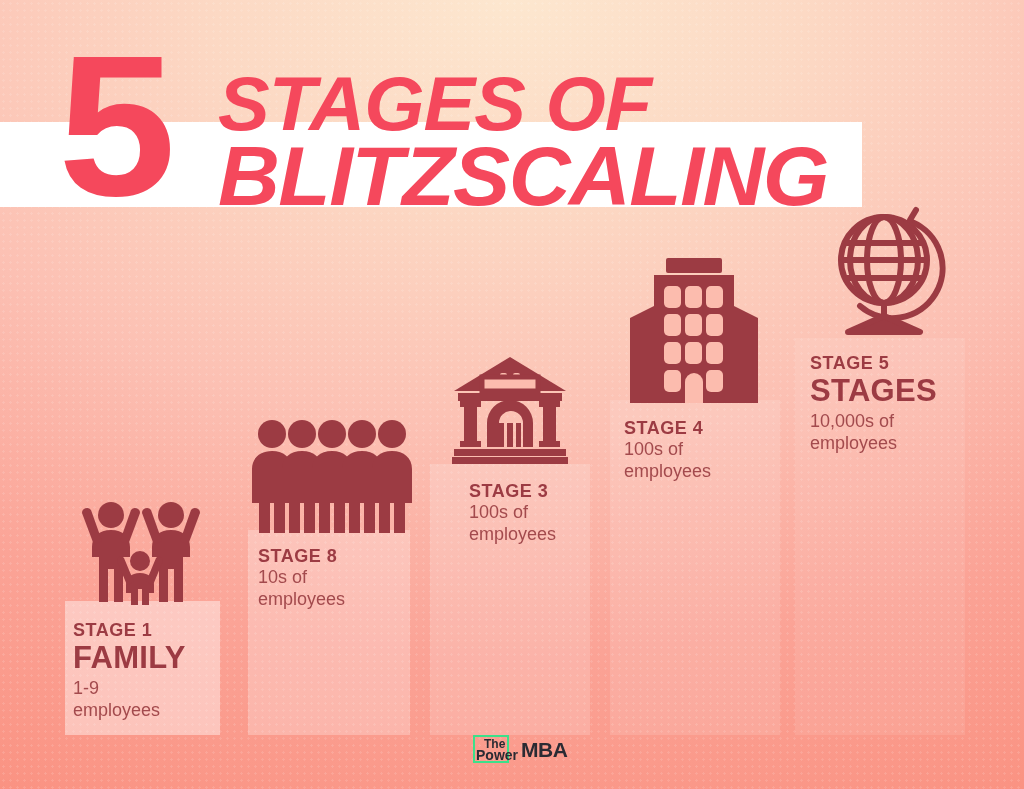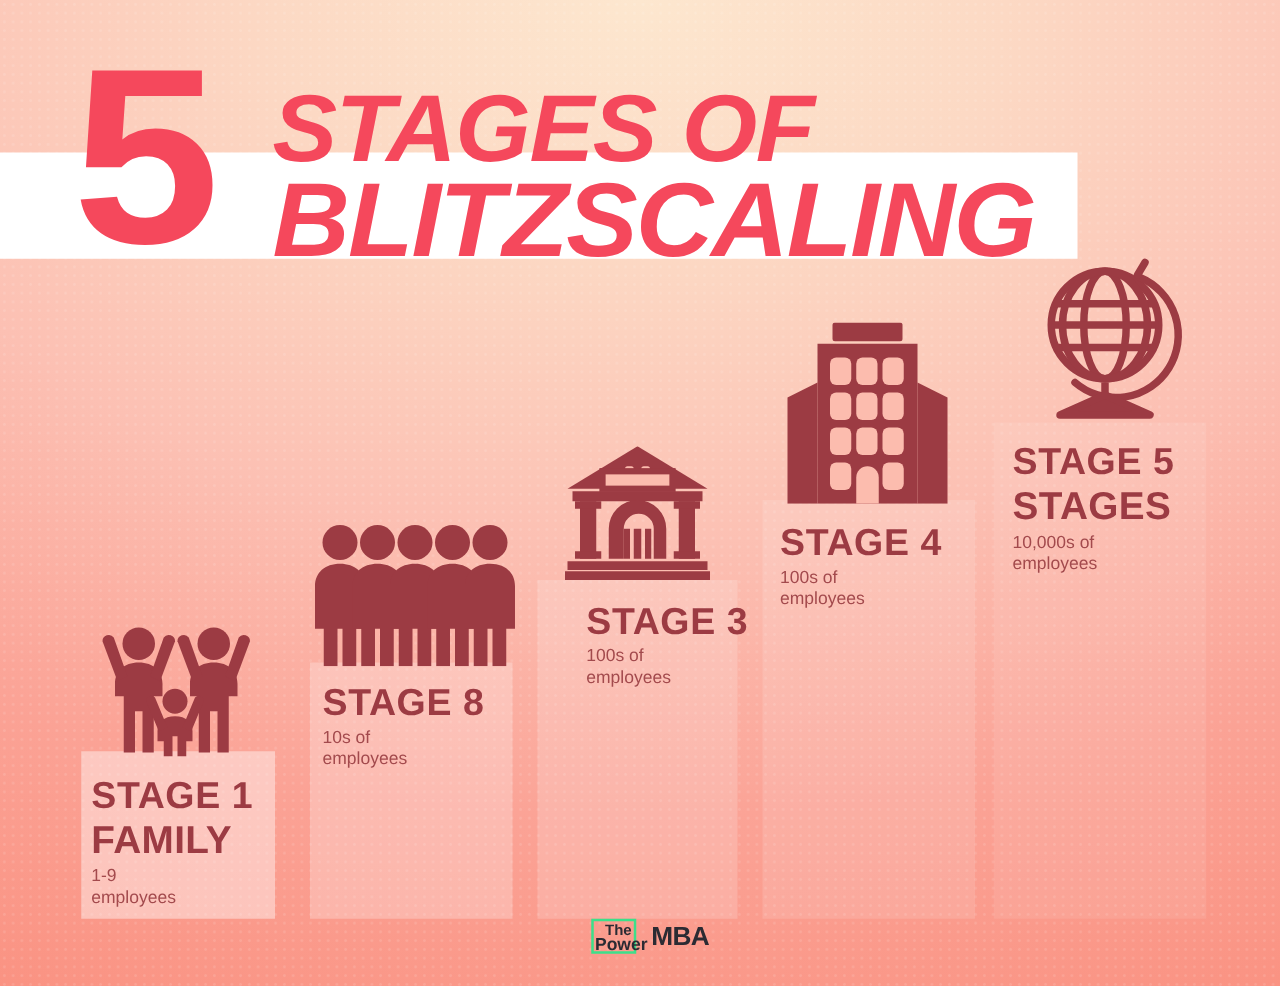--- a/index.html
+++ b/index.html
@@ -94,37 +94,37 @@
   .bar.b2 { left: 248px; width: 162px; top: 530px; background: rgba(255,255,255,0.26); }
   .bar.b3 { left: 430px; width: 160px; top: 464px; background: rgba(255,255,255,0.18); }
   .bar.b4 { left: 610px; width: 170px; top: 400px; background: rgba(255,255,255,0.13); }
   .bar.b5 { left: 795px; width: 170px; top: 338px; background: rgba(255,255,255,0.09); }
 
   .bar-text {
     position: absolute;
     color: #9c3b43;
   }
   .stage-eyebrow {
-    font-size: 30px;
+    font-size: 18px;
     font-weight: 800;
     letter-spacing: 0.5px;
     color: #9c3b43;
     line-height: 1.15;
     margin: 0;
   }
   .stage-name {
     font-size: 31px;
     font-weight: 800;
     letter-spacing: 0.3px;
     color: #9c3b43;
     line-height: 1.05;
     margin: 1px 0 4px 0;
   }
   .stage-sub {
-    font-size: 14px;
+    font-size: 18px;
     font-weight: 400;
     color: #a34a4d;
     line-height: 1.22;
     margin: 0;
     max-width: 170px;
   }
 
   .t1 { left: 73px;  top: 620px; }
   .t2 { left: 258px; top: 546px; }
   .t3 { left: 469px; top: 481px; }

